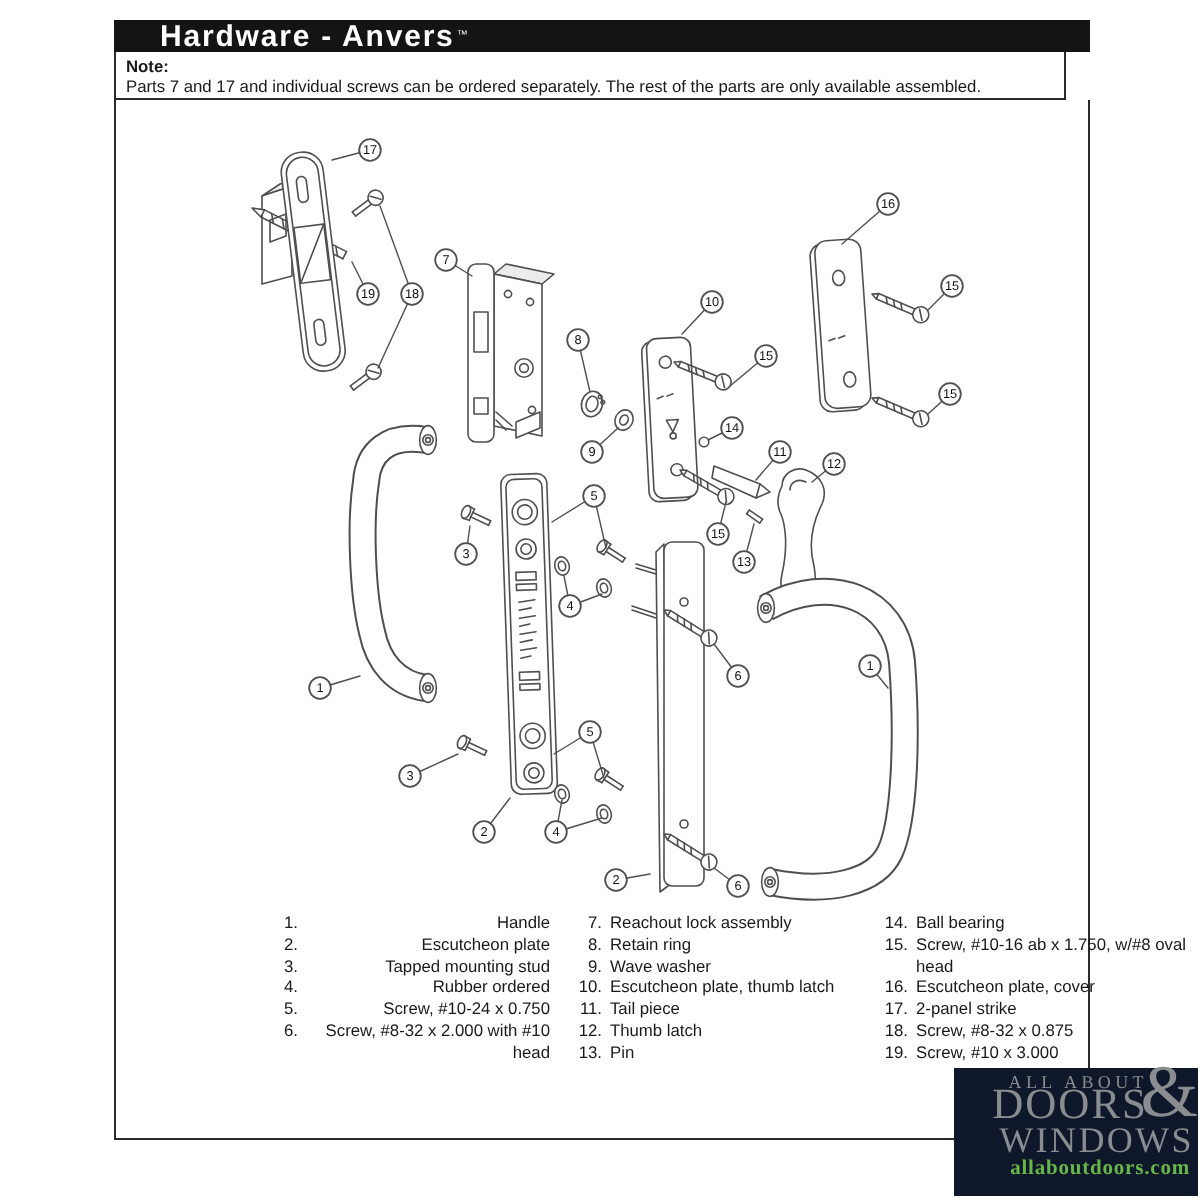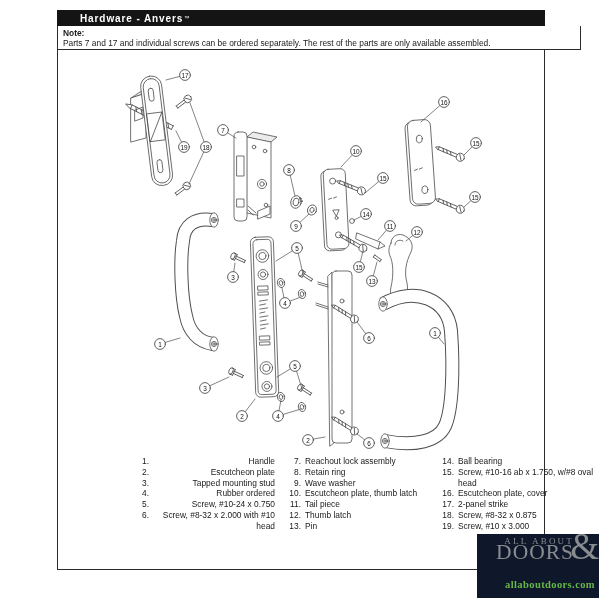--- a/index.html
+++ b/index.html
@@ -1,22 +1,22 @@
 <!DOCTYPE html>
 <html><head>
 <meta charset="utf-8">
 <style>
   html,body{margin:0;padding:0;background:#fff;}
   .canvas{position:relative;width:600px;height:600px;background:#fff;overflow:hidden;
           font-family:"Liberation Sans",sans-serif;color:#1a1a1a;}
   .title-bar{position:absolute;left:57px;top:10px;width:488px;height:16px;background:#141414;
              display:flex;align-items:center;box-sizing:border-box;padding-left:6px;}
-  .title-bar .t{color:#fff;font-size:10px;font-weight:bold;letter-spacing:.9px;padding-left:17px;}
+  .title-bar .t{color:#fff;font-size:15px;font-weight:bold;letter-spacing:.9px;padding-left:17px;}
   .title-bar sup{color:#fff;font-size:5.5px;margin-left:1px;}
-  .note-box{position:absolute;left:57px;top:26px;width:524px;height:24px;box-sizing:border-box;
+  .note-box{position:absolute;left:57px;top:26px;width:476px;height:24px;box-sizing:border-box;
             border:1px solid #2b2b2b;border-top:none;background:#fff;padding:2px 5px;}
   .note-label{font-size:8.4px;font-weight:bold;line-height:10px;}
   .note-text{font-size:8.4px;line-height:10px;}
   .main-box{position:absolute;left:57px;top:50px;width:488px;height:520px;box-sizing:border-box;
             border:1px solid #2b2b2b;border-top:none;background:#fff;}
   svg#diag{position:absolute;left:57px;top:50px;width:488px;height:520px;
            stroke:#4f4f4f;stroke-width:.8;fill:none;stroke-linecap:round;stroke-linejoin:round;}
   svg#diag .fw{fill:#fff;}
   svg#diag .sh{fill:#ececec;}
   svg#diag .band-o{stroke-width:14;stroke:#4f4f4f;fill:none;stroke-linecap:butt;}
@@ -484,16 +484,17 @@
       <div class="prow">
         <span class="pn">19.</span>
         <span class="pt">Screw, #10 x 3.000</span>
       </div>
     </div>
 
   <div class="logo">
     <div class="l-top" style="color: rgb(138, 141, 144);">ALL ABOUT</div>
     <div class="l-amp" style="color: rgb(138, 141, 144);">&amp;</div>
     <div class="l-doors" style="color: rgb(138, 141, 144);">DOORS</div>
+    <div class="l-windows" style="color: rgb(138, 141, 144);">WINDOWS</div>
     <div class="l-url" style="color: rgb(103, 182, 73);">allaboutdoors.com</div>
   </div>
 
 </div>
 
 </body></html>

